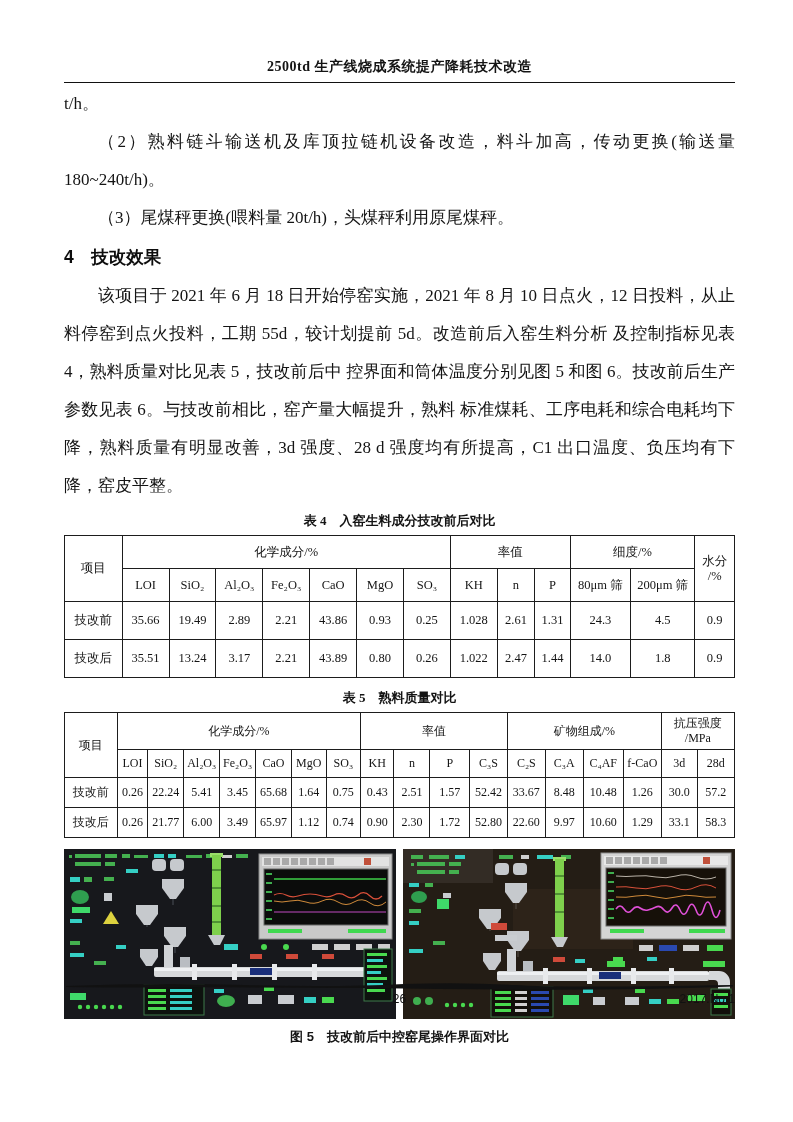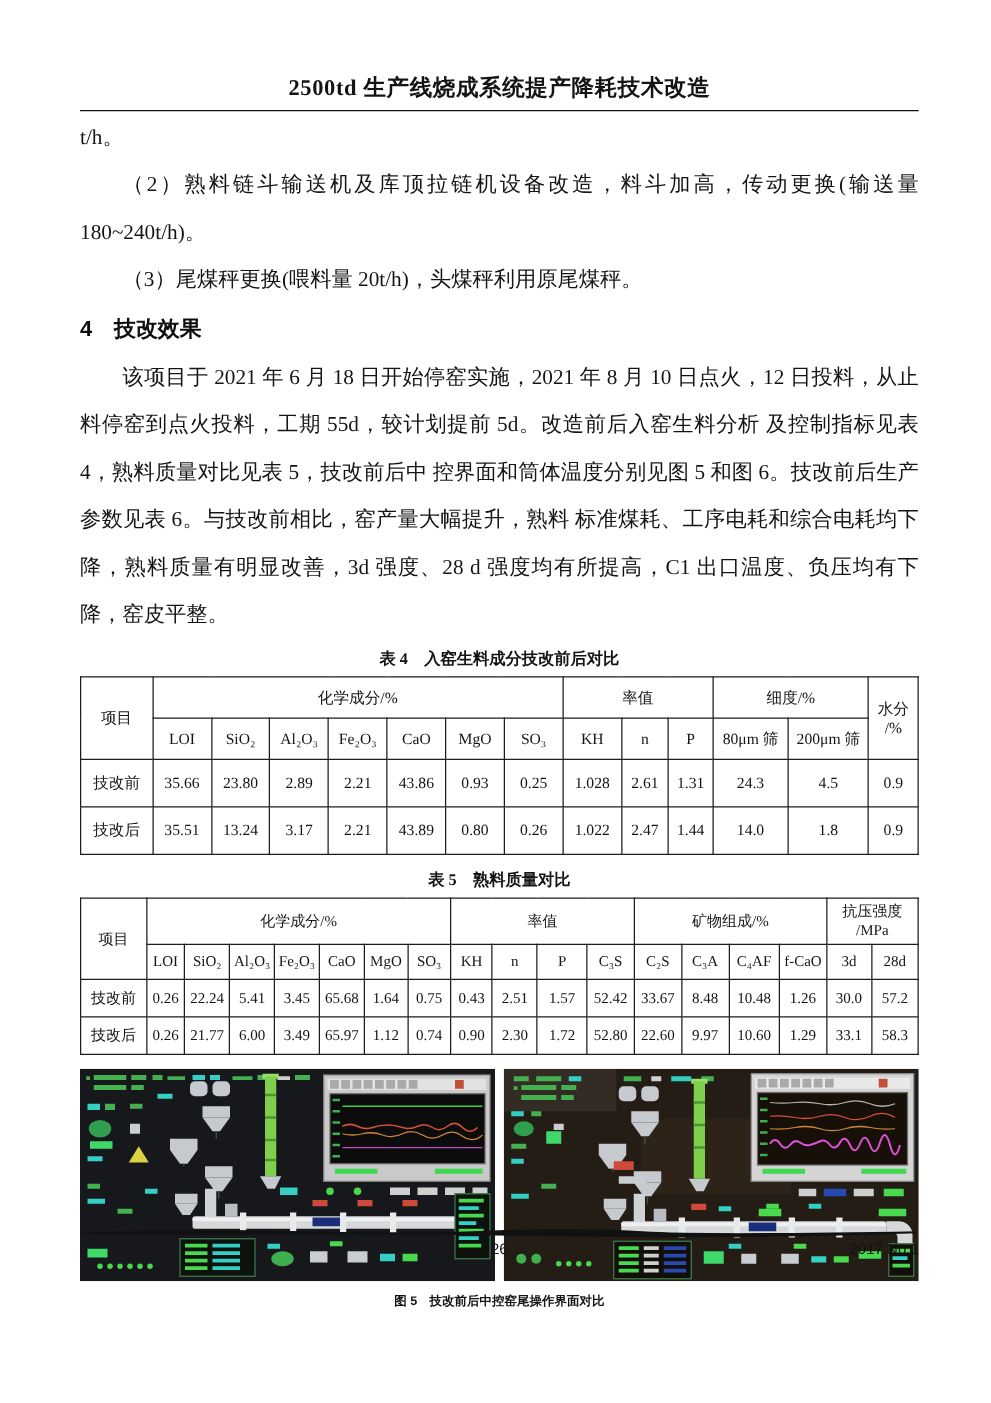--- a/index.html
+++ b/index.html
@@ -3,21 +3,21 @@
 <meta charset="utf-8">
 <style>
   html,body{margin:0;padding:0;}
   body{
     width:793px;height:1122px;background:#ffffff;position:relative;
     font-family:"Liberation Serif","DejaVu Serif",serif;color:#141414;
     overflow:hidden;
   }
   .content{position:absolute;left:64px;top:58px;width:671px;}
   .running-head{
-    text-align:center;font-size:18px;font-weight:600;letter-spacing:.5px;
+    text-align:center;font-size:14px;font-weight:600;letter-spacing:.5px;
     padding-bottom:6px;border-bottom:1.5px solid #111;
   }
   .bodytext{font-size:17px;line-height:38px;text-align:justify;margin-top:2px;}
   .bodytext p{margin:0;}
   .indent{text-indent:2em;}
   .section-heading{
     font-family:"Liberation Sans","DejaVu Sans",sans-serif;
     font-size:17.5px;font-weight:bold;line-height:40px;margin:0;color:#0d0d0d;
   }
   .tcap{
@@ -36,21 +36,21 @@
   .t4 .dr td{height:37px;}
   .t5{font-size:12px;}
   .t5 .hr1 th{height:36px;}
   .t5 .hr2 th{height:27px;}
   .t5 .dr td{height:29px;}
   .twoline{line-height:15px;}
   .figrow{display:flex;gap:7px;margin-top:11px;}
   .figrow svg{display:block;}
   .figcap{
     font-family:"Liberation Sans","DejaVu Sans",sans-serif;
-    font-size:10px;font-weight:bold;text-align:center;margin-top:9px;
+    font-size:13px;font-weight:bold;text-align:center;margin-top:9px;
   }
   .footer{position:absolute;left:64px;top:980px;width:671px;}
   .footer-rule{display:block;width:100%;height:12px;}
   .footer-row{
     position:relative;height:18px;margin-top:0;
     font-family:"Liberation Sans","DejaVu Sans",sans-serif;font-size:12px;color:#111;
   }
   .pageno{position:absolute;left:50%;transform:translateX(-50%);}
   .issue{position:absolute;right:0;}
 </style>
@@ -106,21 +106,21 @@
       <th>SO₃</th>
       <th>KH</th>
       <th>n</th>
       <th>P</th>
       <th>80μm 筛</th>
       <th>200μm 筛</th>
     </tr>
     <tr class="dr">
       <td>技改前</td>
       <td>35.66</td>
-      <td>23.80</td>
+      <td>19.49</td>
       <td>2.89</td>
       <td>2.21</td>
       <td>43.86</td>
       <td>0.93</td>
       <td>0.25</td>
       <td>1.028</td>
       <td>2.61</td>
       <td>1.31</td>
       <td>24.3</td>
       <td>4.5</td>

